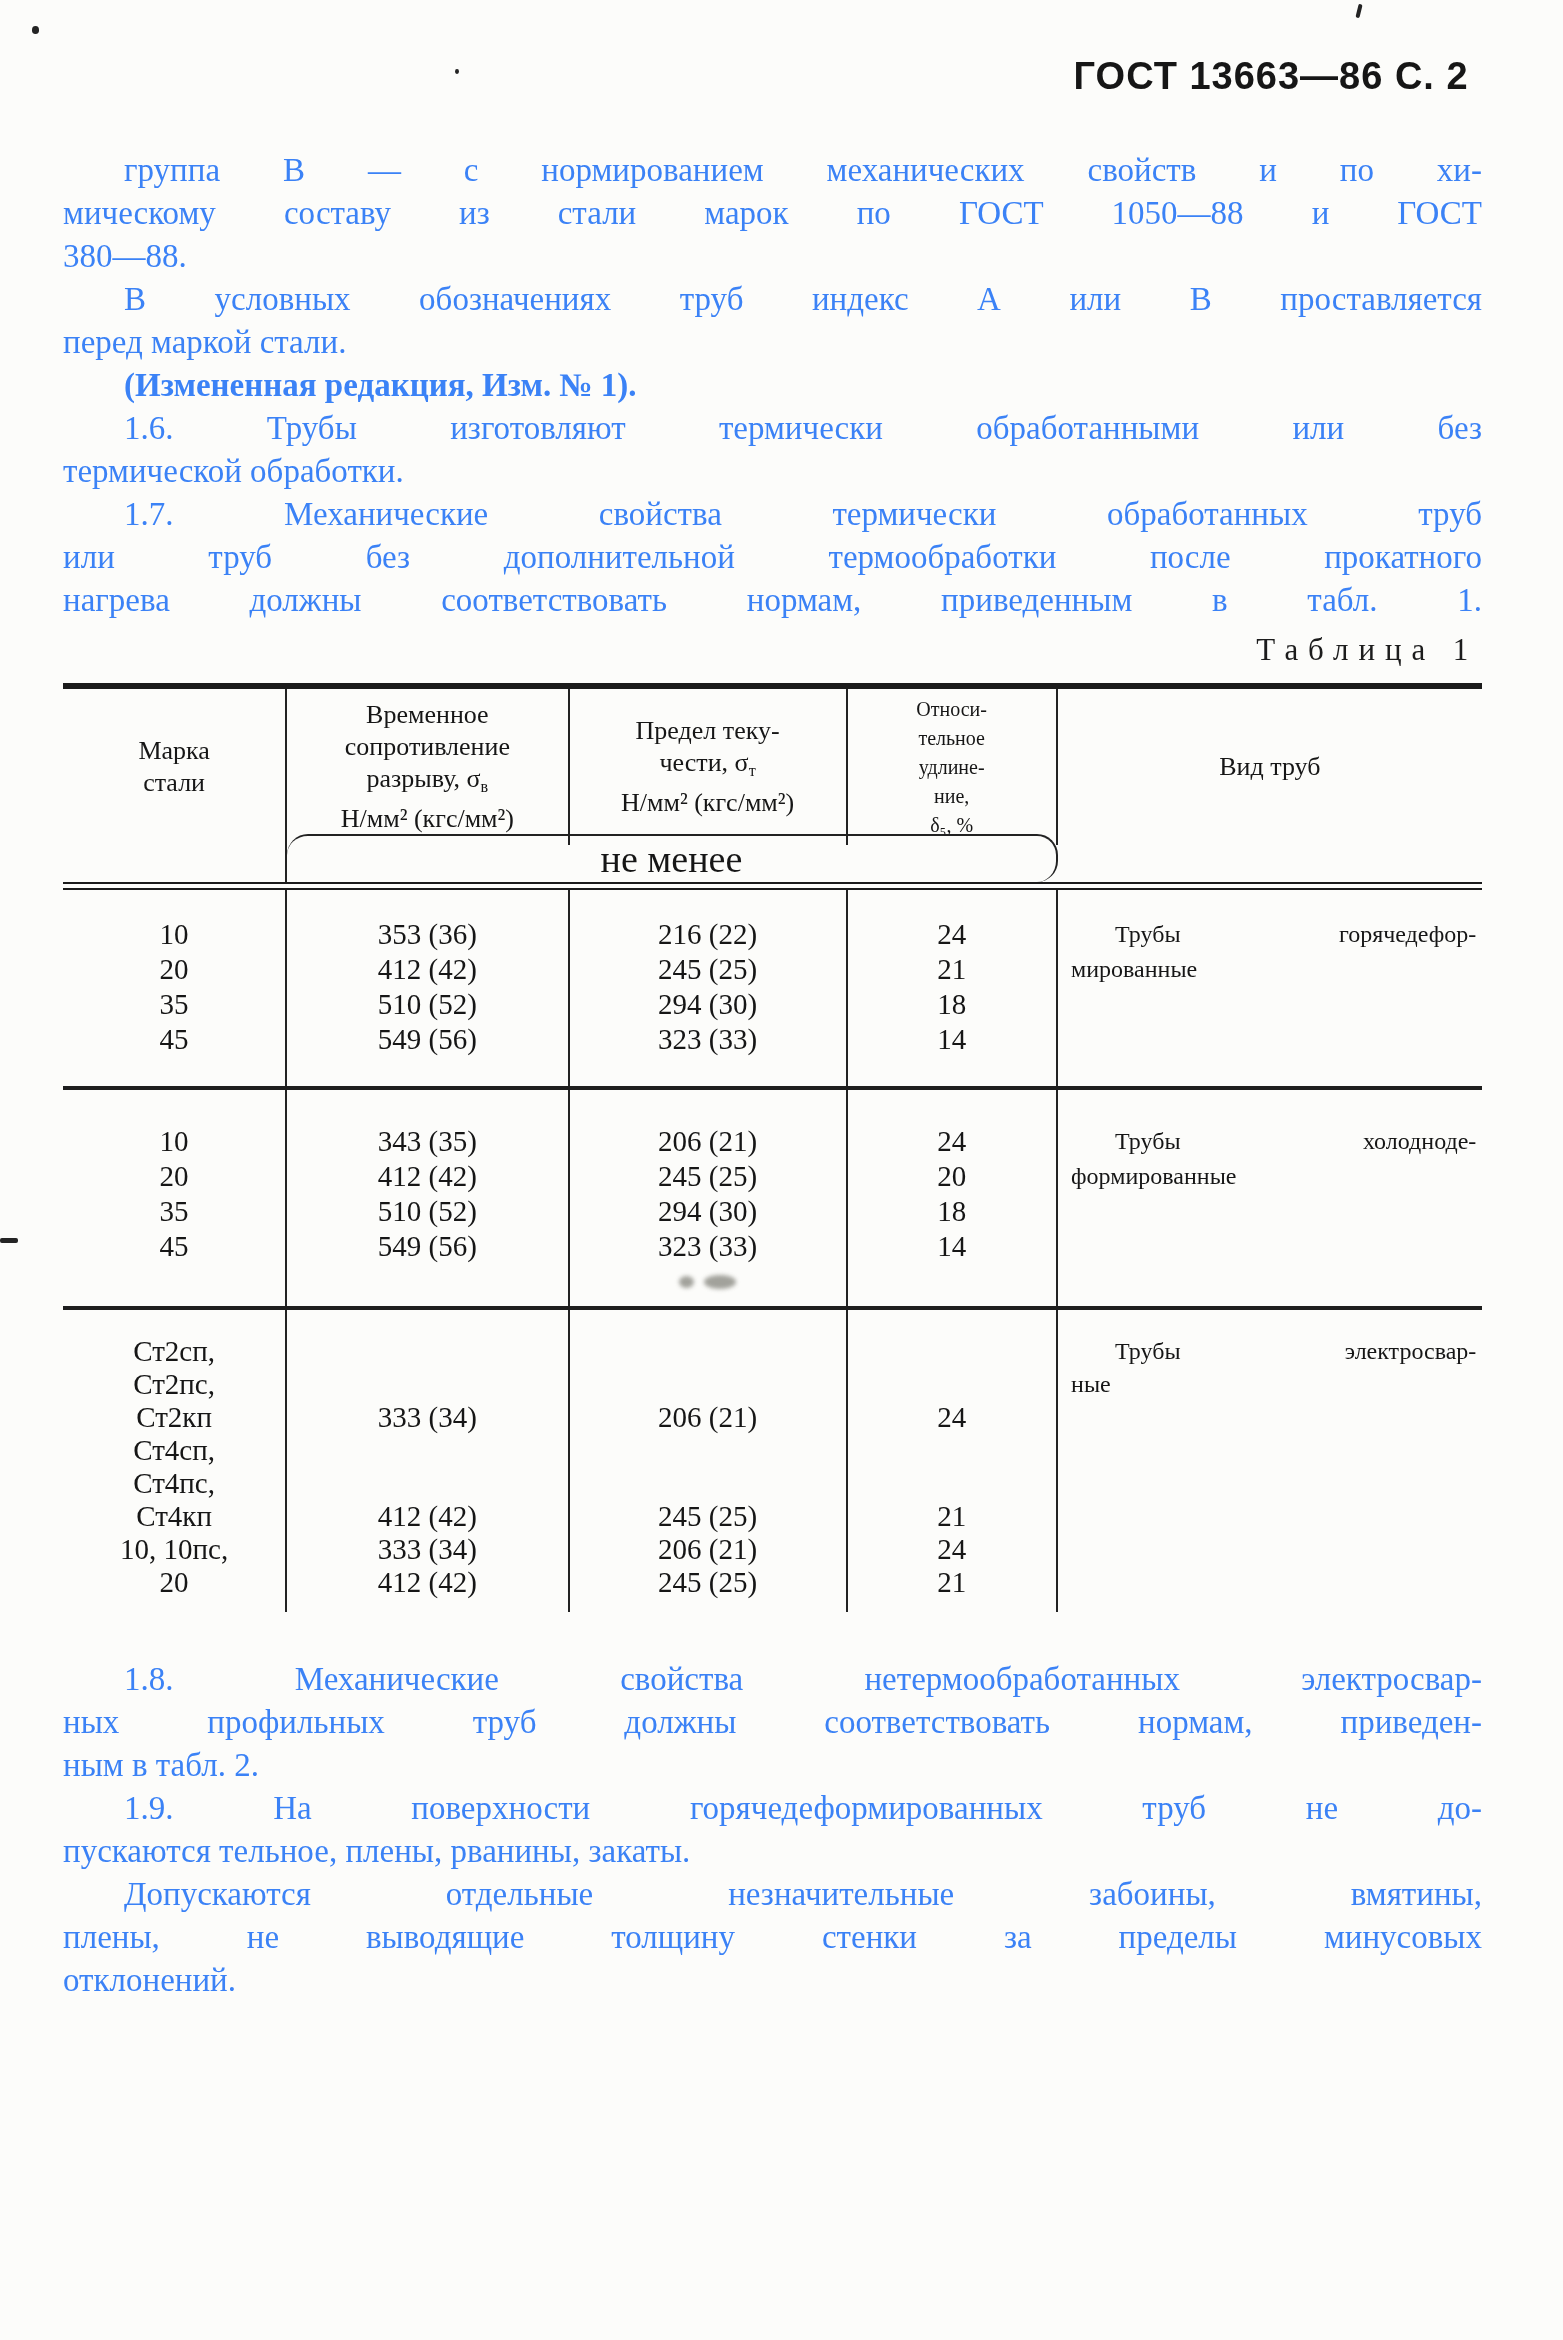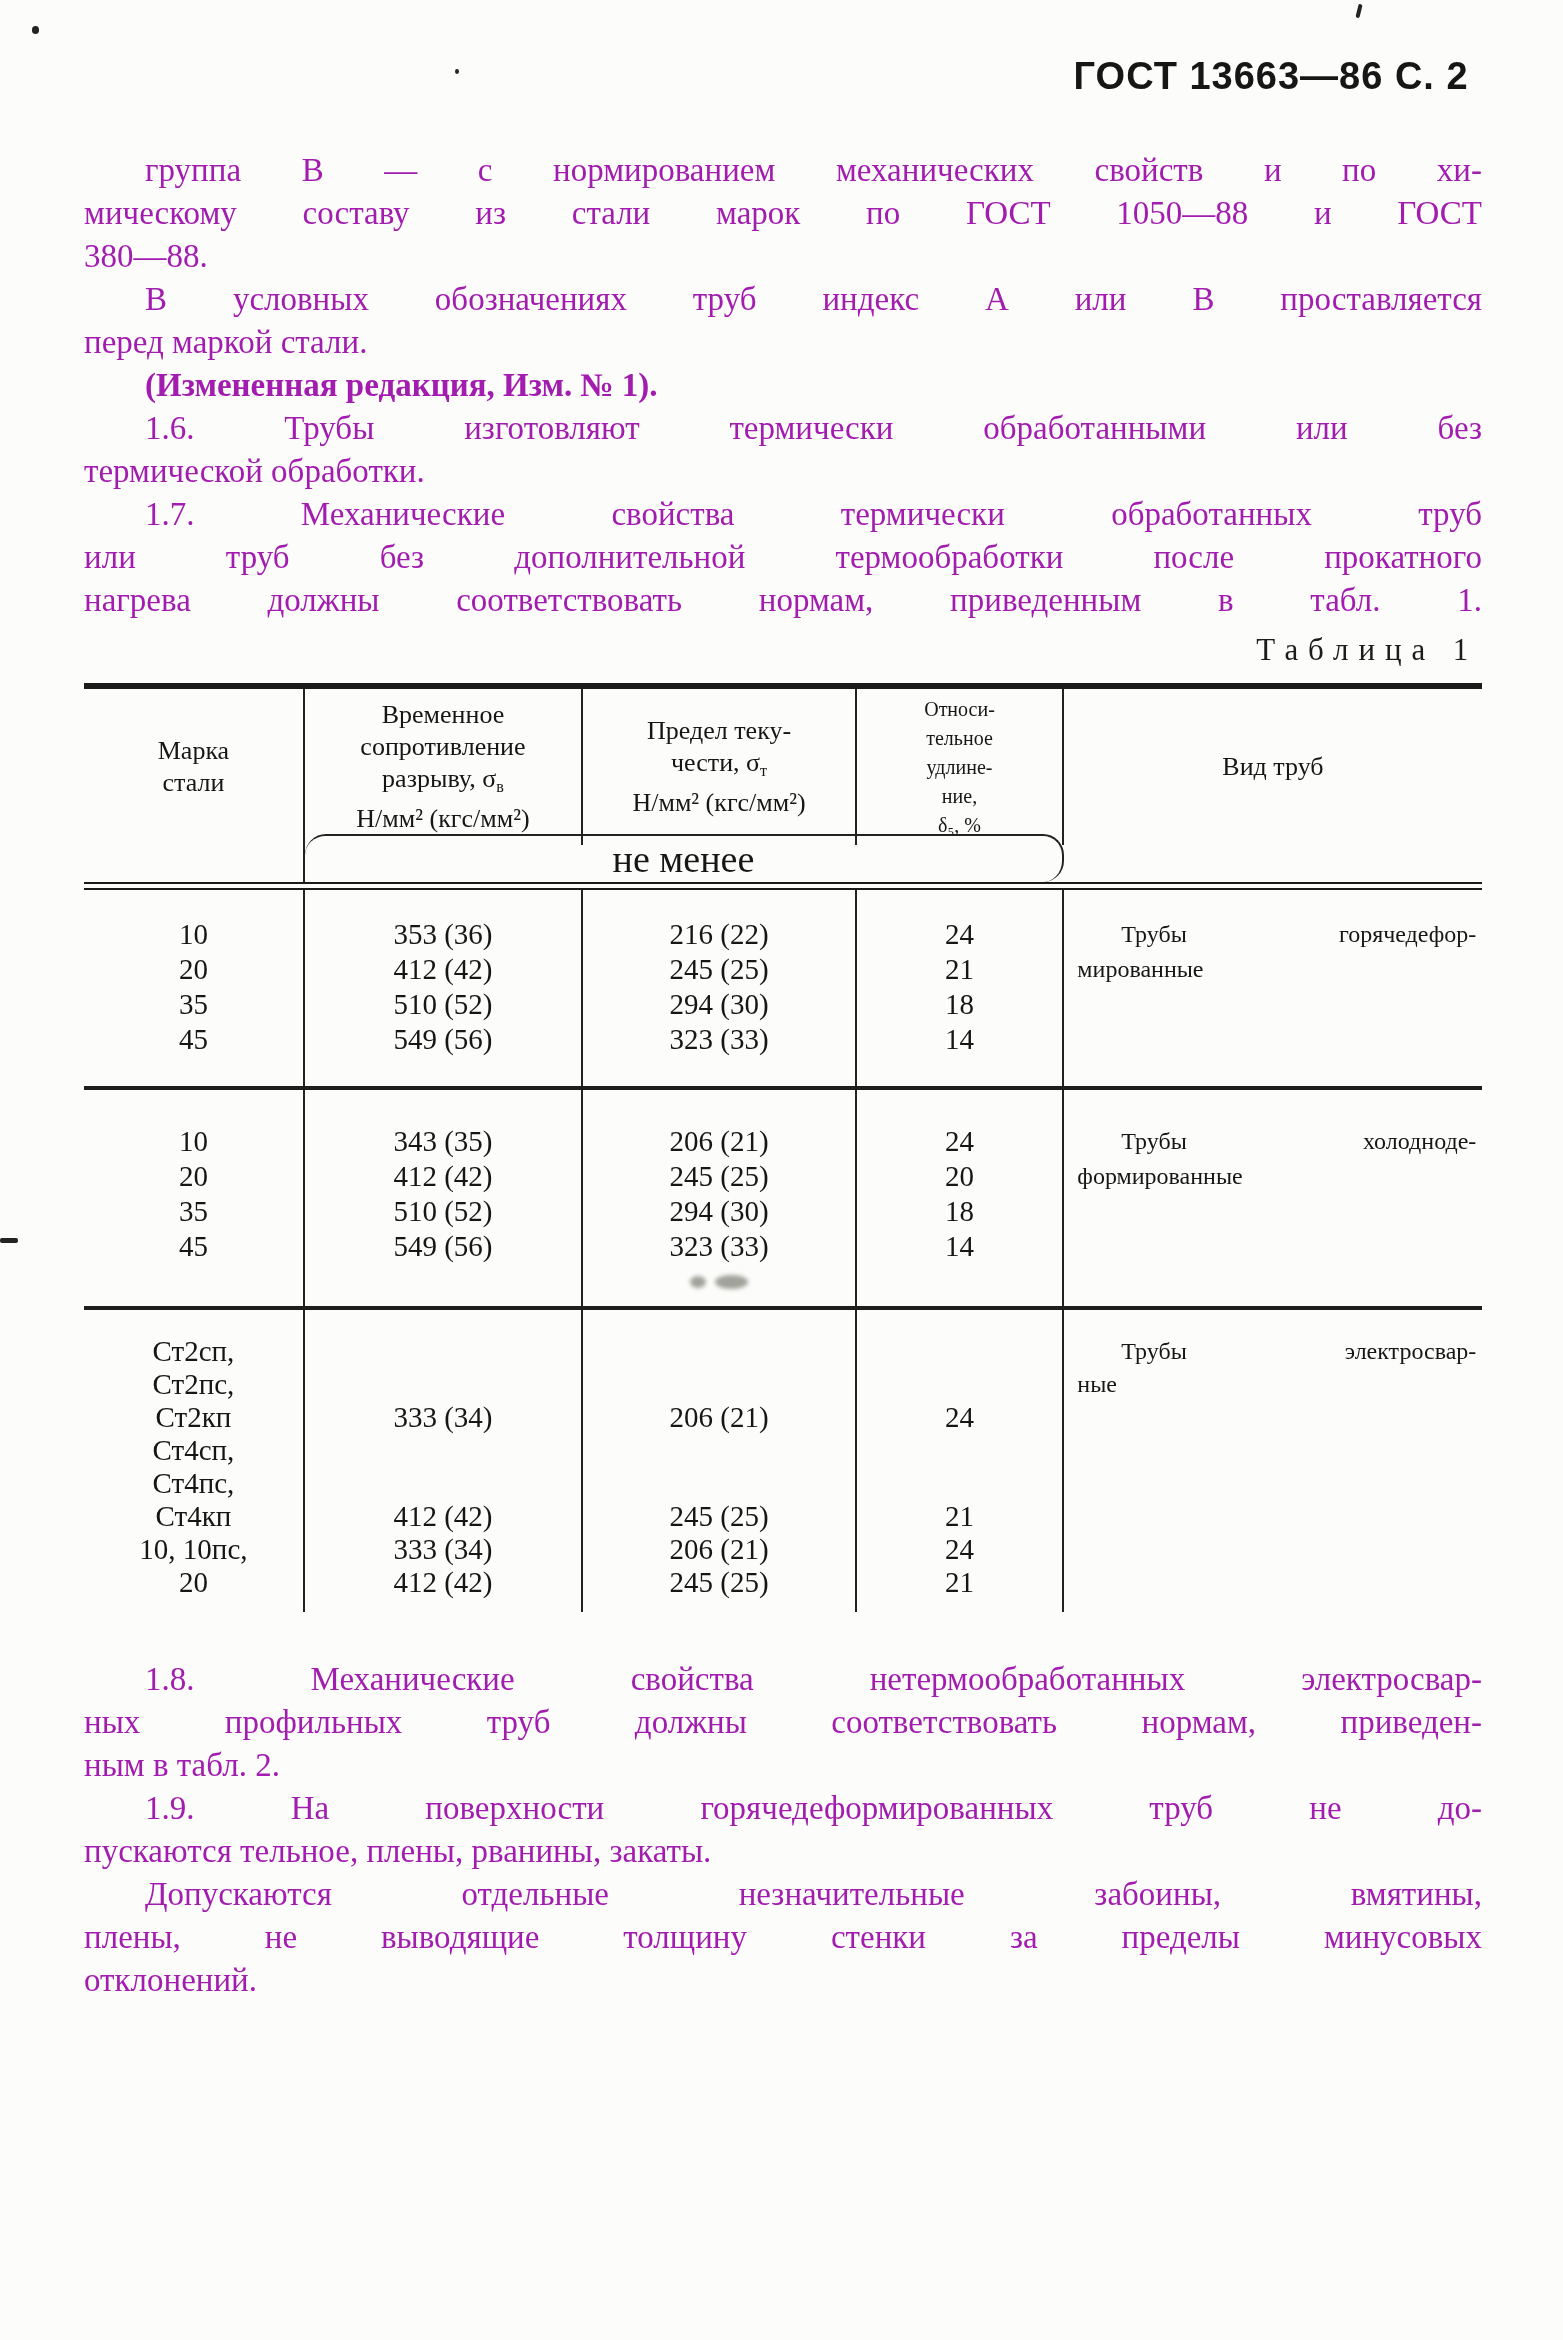--- a/index.html
+++ b/index.html
@@ -3,21 +3,21 @@
 <meta charset="utf-8">
 <style>
   html, body { margin: 0; padding: 0; background: #e8e8e4; }
   .page {
     position: relative;
     width: 1564px;
     height: 2340px;
     margin: 0 auto;
     background: #fcfcfa;
     box-sizing: border-box;
-    padding: 0 82px 0 84px;
+    padding: 0 82px 0 63px;
     overflow: hidden;
     color: #1a1a1a;
     font-family: "Liberation Serif", "DejaVu Serif", serif;
   }
 
   
   .doc-header {
     margin-top: 55px;
     height: 46px;
     text-align: right;
@@ -25,21 +25,21 @@
     font-family: "Liberation Sans", "DejaVu Sans", sans-serif;
     font-weight: bold;
     font-size: 38px;
     letter-spacing: 1px;
     color: #161616;
   }
 
   
   .text-block { margin-top: 48px; }
   .text-block.bottom { margin-top: 46px; }
-  .para { margin: 0; font-size: 33px; color: #a21caf; }
+  .para { margin: 0; font-size: 33px; color: #3b82f6; }
   .para.bold { font-weight: bold; }
   .ln {
     display: block;
     line-height: 43px;
     text-align: justify;
     text-align-last: justify;
     white-space: normal;
   }
   .ln.first { text-indent: 61px; }
   .ln.lastln { text-align-last: left; }

